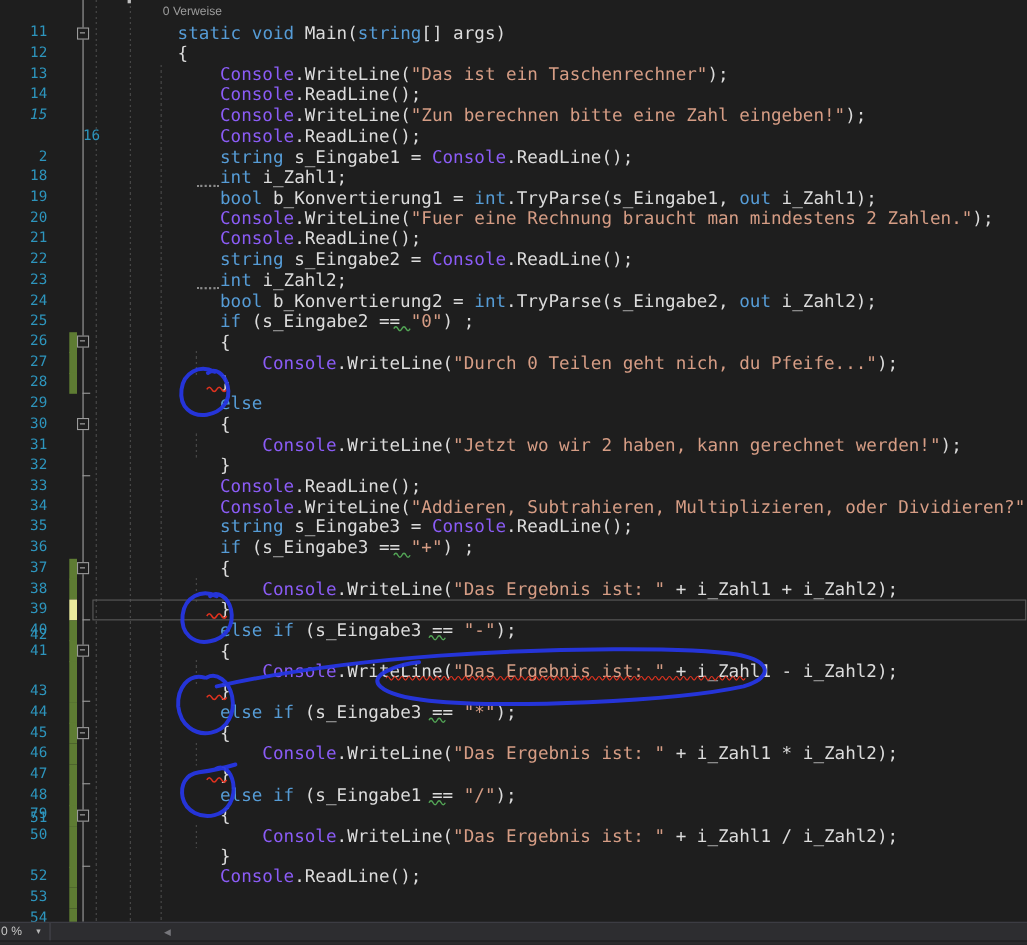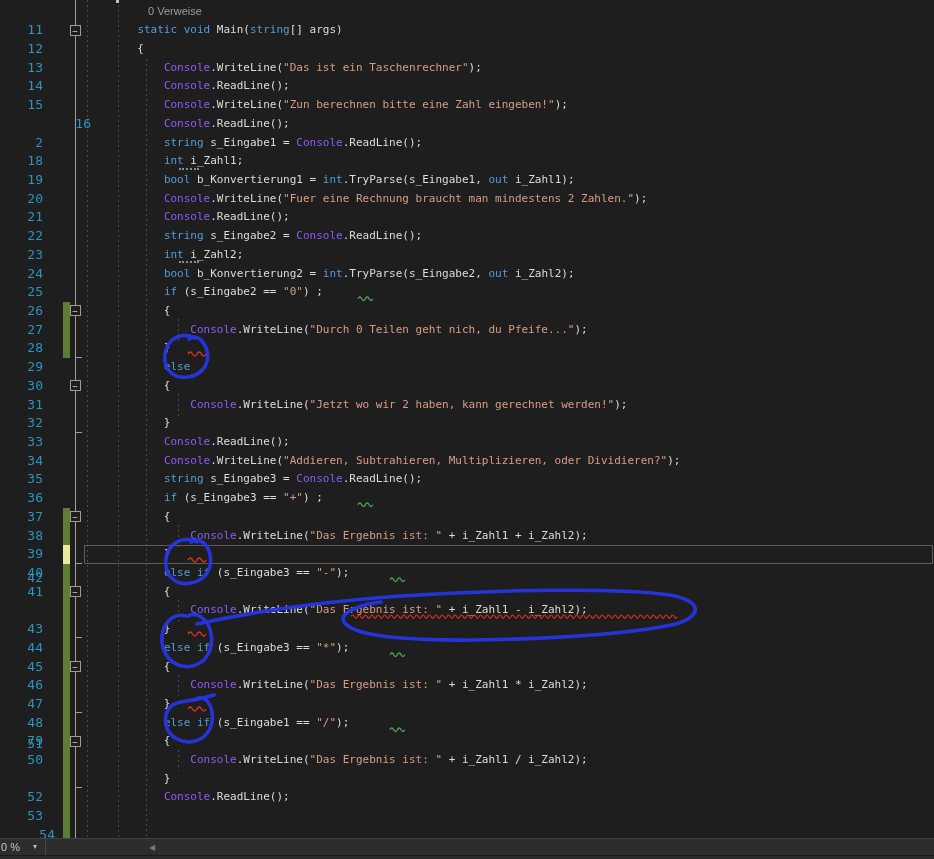--- a/index.html
+++ b/index.html
@@ -11,21 +11,21 @@
   .bar{left:62.5px;width:7.5px;z-index:4;}
   .bar-grn{background:#5E7C33;}
   .bar-yel{background:#E9EA9C;}
   .outline-line{left:75px;top:0;width:1px;height:838px;background:#9F9FA0;z-index:3;}
   .fold{left:69.5px;width:11px;height:11px;background:#1E1E1E;border:1px solid #9B9B9B;color:#CCCCCC;
         font-size:9px;line-height:10px;text-align:center;box-sizing:border-box;z-index:7;}
   .tick{left:75px;width:7px;height:1px;background:#9B9B9B;z-index:5;}
   
   .vguide{width:1px;background:repeating-linear-gradient(to bottom,#4A4A4A 0 2px,transparent 2px 5px);z-index:2;}
   
-  .code{font-size:11px;line-height:18.7px;white-space:pre;color:#DCDCDC;z-index:10;letter-spacing:0;}
+  .code{font-size:16px;line-height:18.7px;white-space:pre;color:#DCDCDC;z-index:10;letter-spacing:0;}
   .t-k{color:#569CD6;}
   .t-y{color:#8b5cf6;}
   .t-s{color:#D69D85;}
   .t-p{color:#DCDCDC;}
   .curline{left:84px;width:849px;height:19.5px;border:1px solid #5B5B5B;box-sizing:border-box;z-index:5;}
   .dots{border-bottom:2px dotted #8C8C8C;height:0;z-index:12;}
   .sqg{z-index:12;overflow:visible;}
   
   .codelens{left:148px;top:5px;font-family:"Liberation Sans",sans-serif;font-size:11px;color:#9D9D9D;z-index:10;}
   .remnant{left:115.5px;top:0;width:3px;height:3px;background:#BFBFBF;z-index:10;}
@@ -47,21 +47,21 @@
   <div class="abs codelens">0 Verweise</div>
   <div class="abs remnant"></div>
   <div class="abs outline-line"></div>
 
   <div id="gutter">
       <div class="abs num" style="top: 21.3px;">11</div>
       <div class="abs fold" style="top: 24.7px;">−</div>
       <div class="abs num" style="top: 40.012px;">12</div>
       <div class="abs num" style="top: 58.724px;">13</div>
       <div class="abs num" style="top: 77.436px;">14</div>
-      <div class="abs num" style="top: 96.148px;">15</div>
+      <div class="abs num" style="top: 96.148px; font-style: italic;">15</div>
       <div class="abs num" style="top: 114.86px; margin-left: 48px;">16</div>
       <div class="abs num" style="top: 133.572px;">2</div>
       <div class="abs num" style="top: 152.284px;">18</div>
       <div class="abs num" style="top: 170.996px;">19</div>
       <div class="abs num" style="top: 189.708px;">20</div>
       <div class="abs num" style="top: 208.42px;">21</div>
       <div class="abs num" style="top: 227.132px;">22</div>
       <div class="abs num" style="top: 245.844px;">23</div>
       <div class="abs num" style="top: 264.556px;">24</div>
       <div class="abs num" style="top: 283.268px;">25</div>
@@ -118,21 +118,21 @@
       <div class="abs fold" style="top: 735.756px;">−</div>
       <div class="abs num" style="top: 751.068px;">50</div>
       <div class="abs bar bar-grn" style="top: 750.868px; height: 19.112px;"></div>
       <div class="abs num" style="top: 735px;">51</div>
       <div class="abs bar bar-grn" style="top: 769.58px; height: 19.112px;"></div>
       <div class="abs tick" style="top: 787.18px;"></div>
       <div class="abs num" style="top: 788.492px;">52</div>
       <div class="abs bar bar-grn" style="top: 788.292px; height: 19.112px;"></div>
       <div class="abs num" style="top: 807.204px;">53</div>
       <div class="abs bar bar-grn" style="top: 807.004px; height: 19.112px;"></div>
-      <div class="abs num" style="top: 825.916px; padding-left: 12px;">54</div>
+      <div class="abs num" style="top: 825.916px;">54</div>
       <div class="abs bar bar-grn" style="top: 825.716px; height: 19.112px;"></div>
     </div>
   <div id="codearea">
       <div class="abs code" style="left: 84.4px; top: 21.3px;"><span class="t-p">        </span><span class="t-k">static</span><span class="t-p"> </span><span class="t-k">void</span><span class="t-p"> Main(</span><span class="t-k">string</span><span class="t-p">[] args)</span></div>
       <div class="abs code" style="left: 84.4px; top: 40.012px;"><span class="t-p">        {</span></div>
       <div class="abs code" style="left: 84.4px; top: 58.724px;"><span class="t-p">            </span><span class="t-y">Console</span><span class="t-p">.WriteLine(</span><span class="t-s">"Das ist ein Taschenrechner"</span><span class="t-p">);</span></div>
       <div class="abs code" style="left: 84.4px; top: 77.436px;"><span class="t-p">            </span><span class="t-y">Console</span><span class="t-p">.ReadLine();</span></div>
       <div class="abs code" style="left: 84.4px; top: 96.148px;"><span class="t-p">            </span><span class="t-y">Console</span><span class="t-p">.WriteLine(</span><span class="t-s">"Zun berechnen bitte eine Zahl eingeben!"</span><span class="t-p">);</span></div>
       <div class="abs code" style="left: 84.4px; top: 114.86px;"><span class="t-p">            </span><span class="t-y">Console</span><span class="t-p">.ReadLine();</span></div>
       <div class="abs code" style="left: 84.4px; top: 133.572px;"><span class="t-p">            </span><span class="t-k">string</span><span class="t-p"> s_Eingabe1 = </span><span class="t-y">Console</span><span class="t-p">.ReadLine();</span></div>

